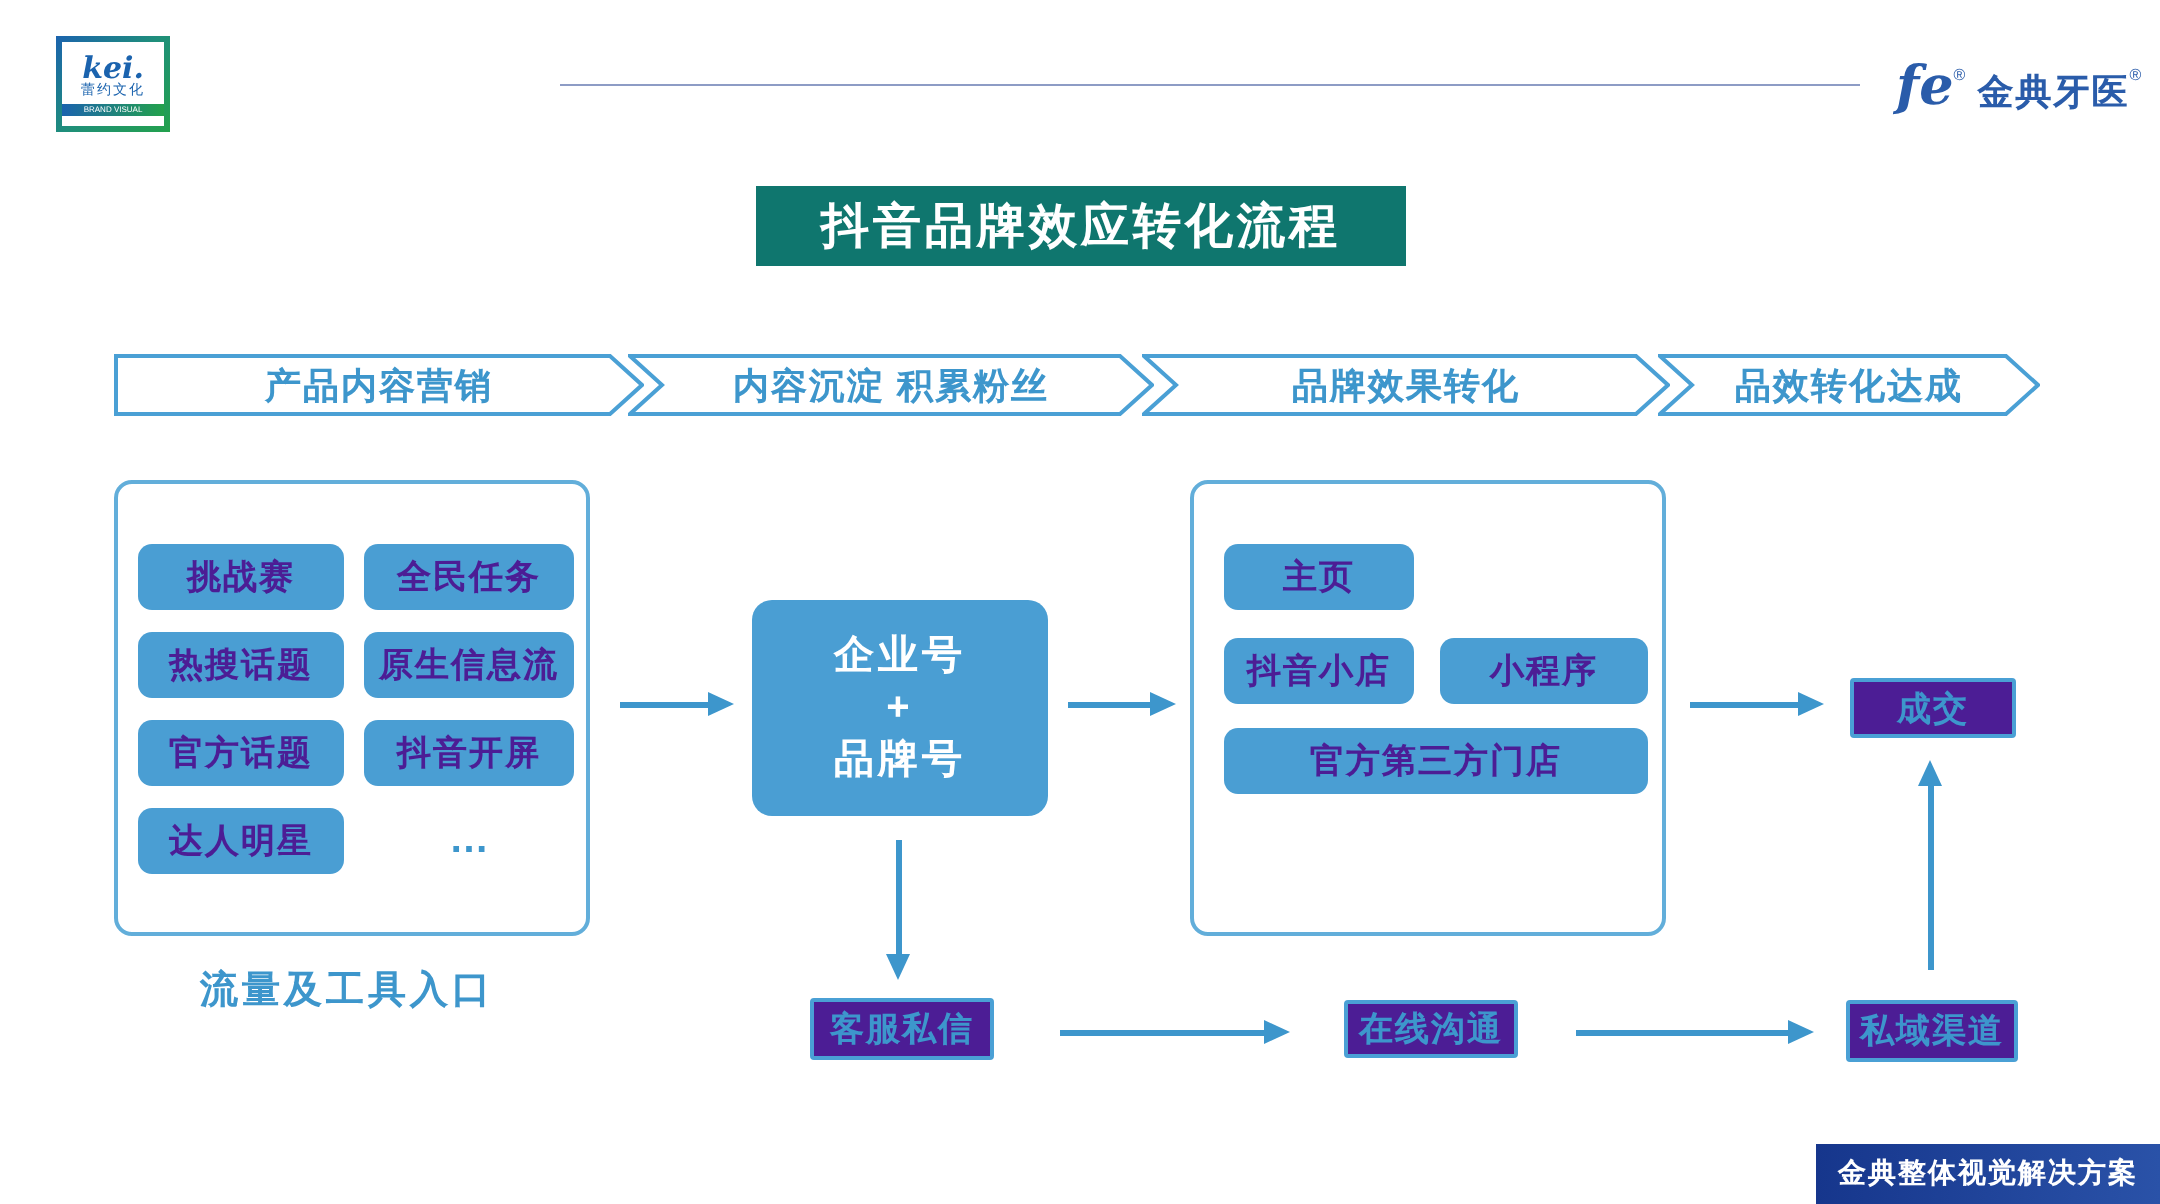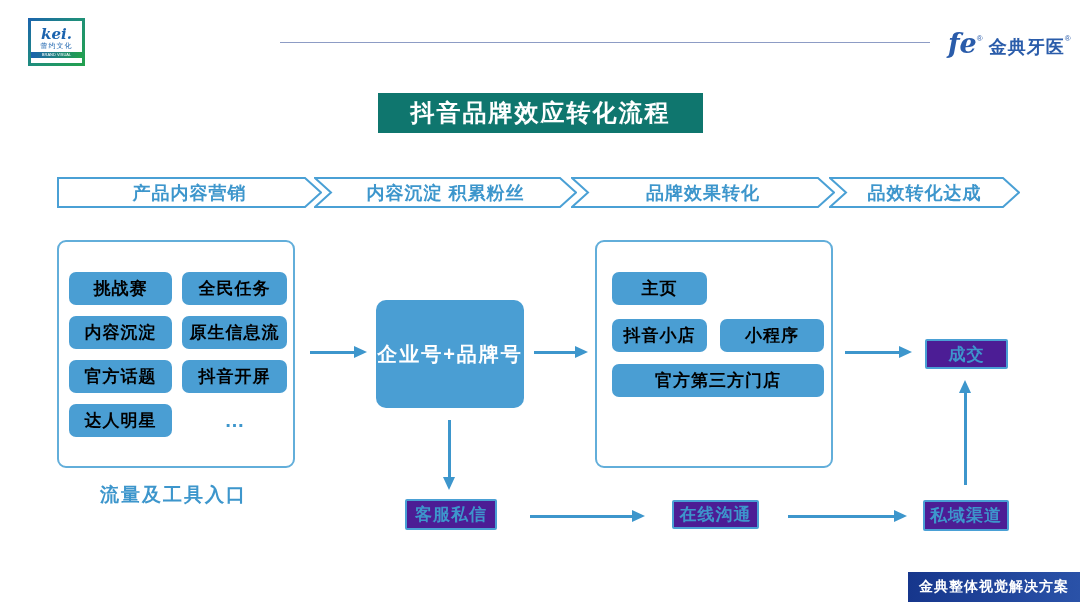--- a/index.html
+++ b/index.html
@@ -30,32 +30,32 @@
 
   
   .stage { position:absolute; top:177px; height:31px; }
   .stage svg { position:absolute; left:0; top:0; width:100%; height:100%; }
   .stage .lbl { position:absolute; inset:0; display:flex; align-items:center; justify-content:center;
     color:#3d96cc; font-size:18px; font-weight:bold; letter-spacing:1px; }
 
   
   .panel { position:absolute; width:238px; height:228px; top:240px; border:2px solid #62aeda;
     border-radius:9px; background:#fff; }
-  .pill { position:absolute; height:33px; background:#4a9ed3; border-radius:7px; color:#000000;
+  .pill { position:absolute; height:33px; background:#4a9ed3; border-radius:7px; color:#4c1d95;
     font-size:17px; font-weight:bold; display:flex; align-items:center; justify-content:center;
     letter-spacing:1px; }
   .dots { position:absolute; color:#3d96cc; font-size:20px; font-weight:bold;
     display:flex; align-items:center; justify-content:center; height:33px; }
   .panel-caption { position:absolute; left:100px; top:482px; width:200px; color:#3d96cc;
     font-size:19px; font-weight:bold; letter-spacing:2px; }
 
   
   .center-node { position:absolute; left:376px; top:300px; width:148px; height:108px;
     background:#4a9ed3; border-radius:10px; color:#fff; font-size:20px; font-weight:bold;
-    display:flex; flex-direction:row; align-items:center; justify-content:center;
+    display:flex; flex-direction:column; align-items:center; justify-content:center;
     line-height:26px; letter-spacing:2px; }
 
   
   .obox { position:absolute; border:2px solid #4aa0d5; border-radius:2px; background:#4c1d95;
     color:#3d96cc; font-size:17px; font-weight:bold; display:flex; align-items:center;
     justify-content:center; letter-spacing:1px; }
 
   
   .arrow-h { position:absolute; height:3px; background:#3d96cc; }
   .arrow-h::after { content:""; position:absolute; right:-12px; top:-5px;
@@ -114,21 +114,21 @@
   <div class="stage" style="left:829px;width:191px;">
     <svg viewBox="0 0 191 31" preserveAspectRatio="none">
       <polygon points="1,1 174,1 190,15.5 174,30 1,30 17,15.5" fill="#ffffff" stroke="#4aa0d5" stroke-width="2"></polygon>
     </svg>
     <span class="lbl">品效转化达成</span>
   </div>
 
   <div class="panel" style="left:57px;">
     <div class="pill" style="left:10px;top:30px;width:103px;">挑战赛</div>
     <div class="pill" style="left:123px;top:30px;width:105px;">全民任务</div>
-    <div class="pill" style="left:10px;top:74px;width:103px;">内容沉淀</div>
+    <div class="pill" style="left:10px;top:74px;width:103px;">热搜话题</div>
     <div class="pill" style="left:123px;top:74px;width:105px;">原生信息流</div>
     <div class="pill" style="left:10px;top:118px;width:103px;">官方话题</div>
     <div class="pill" style="left:123px;top:118px;width:105px;">抖音开屏</div>
     <div class="pill" style="left:10px;top:162px;width:103px;">达人明星</div>
     <div class="dots" style="left:123px;top:162px;width:105px;">…</div>
   </div>
   <div class="panel-caption">流量及工具入口</div>
 
   <div class="center-node">
     <span>企业号</span>

